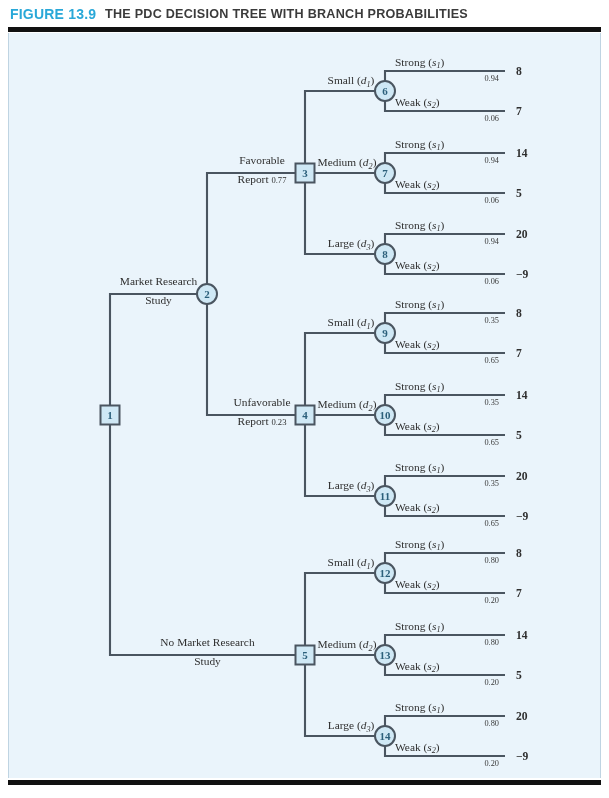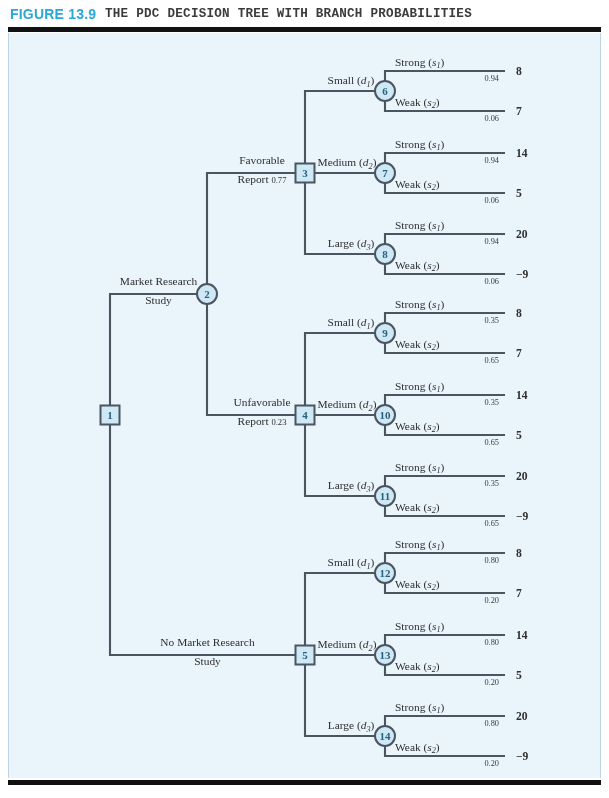--- a/index.html
+++ b/index.html
@@ -3,21 +3,21 @@
 <meta charset="utf-8">
 <style>
   html,body{margin:0;padding:0;background:#ffffff;}
   body{font-family:"Liberation Serif", serif;}
   #page{position:relative;width:609px;height:798px;background:#ffffff;overflow:hidden;}
 
   
   #fig-header{position:absolute;left:0;top:0;width:609px;height:30px;}
   #fig-number{position:absolute;left:10px;top:6px;font-family:"Liberation Sans",sans-serif;
     font-weight:bold;font-size:14px;color:#29a8d8;letter-spacing:0.2px;}
-  #fig-title{position:absolute;left:105px;top:7px;font-family:Liberation Mono, monospace;
+  #fig-title{position:absolute;left:105px;top:7px;font-family:Liberation Sans, sans-serif;
     font-weight:bold;font-size:12.6px;color:#3b3b3b;letter-spacing:0.25px;}
 
   #rule-top{position:absolute;left:8px;top:27px;width:593px;height:5px;background:#111111;}
   #rule-bottom{position:absolute;left:8px;top:780px;width:593px;height:5px;background:#111111;}
 
   
   #panel{position:absolute;left:8px;top:33px;width:593px;height:745px;background:#eaf4fb;}
   #panel-left-edge{position:absolute;left:8px;top:33px;width:1px;height:745px;background:#bfd4e2;}
   #panel-right-edge{position:absolute;left:600px;top:33px;width:1px;height:745px;background:#bfd4e2;}
 

